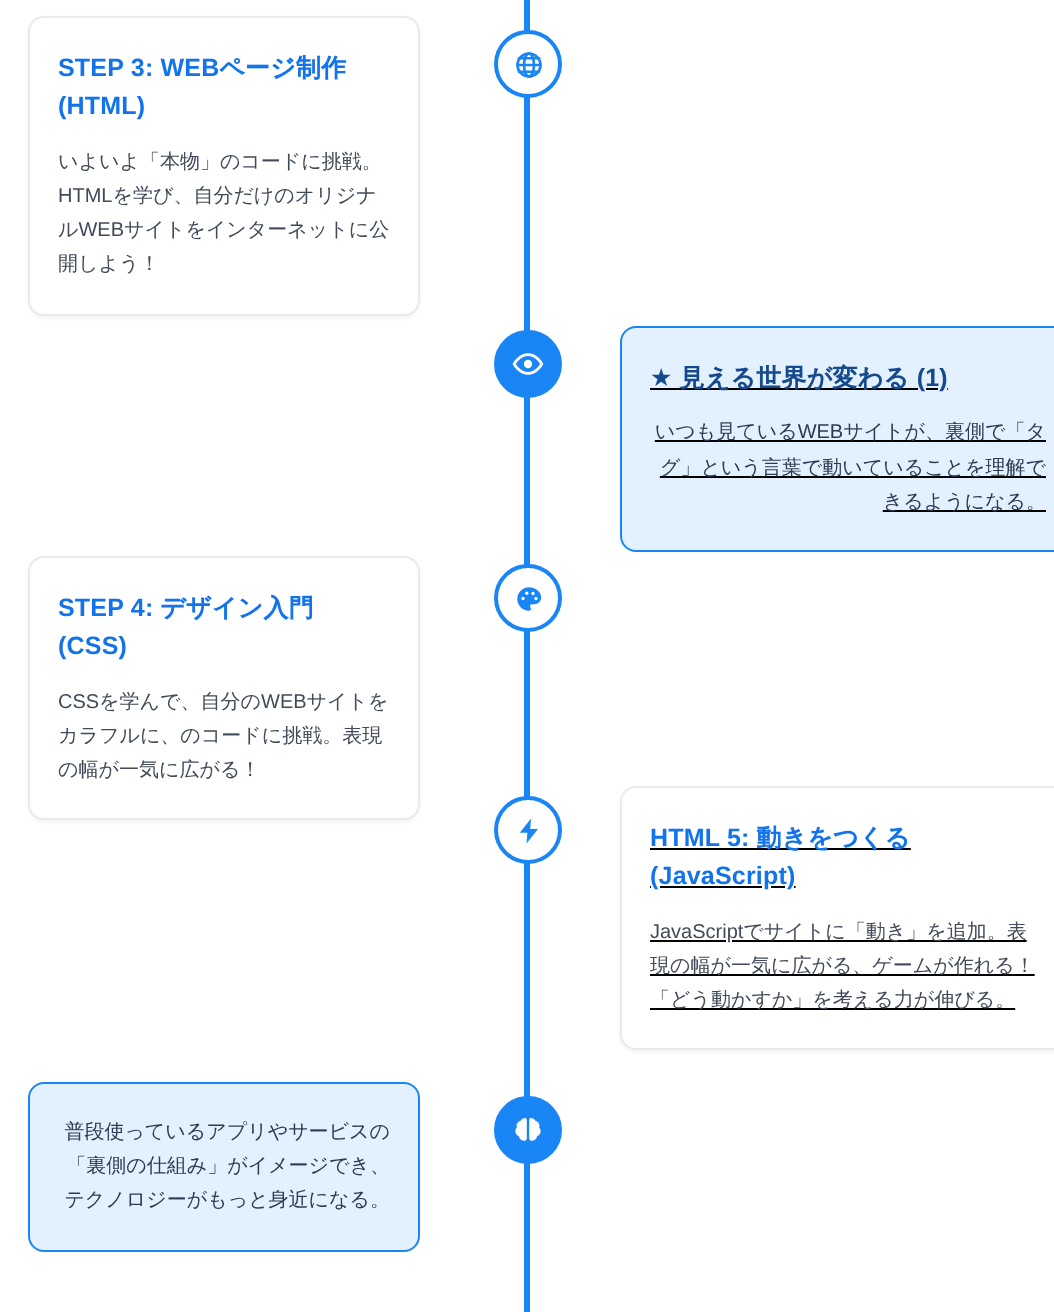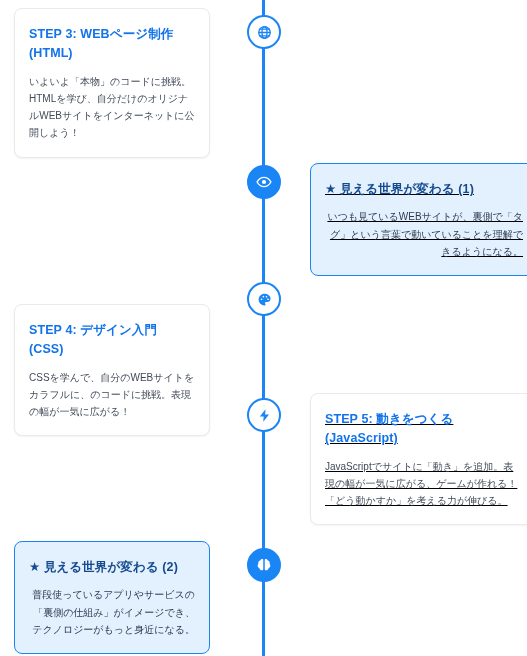--- a/index.html
+++ b/index.html
@@ -116,50 +116,49 @@
   </div>
   <div class="node solid" style="top:165px;">
     <span>
       <svg width="16" height="16" viewBox="0 0 24 24" fill="none" stroke="#ffffff" stroke-width="2.1" stroke-linecap="round" stroke-linejoin="round">
         <path d="M1.6 12S5.5 5 12 5s10.4 7 10.4 7-3.9 7-10.4 7S1.6 12 1.6 12z"></path>
         <circle cx="12" cy="12" r="3.1" fill="#ffffff" stroke="none"></circle>
       </svg>
     </span>
   </div>
 
-  <div class="card plain left" style="top:278px;margin-top:26px;">
+  <div class="card plain left" style="top:278px;">
     <div class="card-title">STEP 4: デザイン入門 (CSS)</div>
     <div class="card-body">CSSを学んで、自分のWEBサイトをカラフルに、のコードに挑戦。表現の幅が一気に広がる！</div>
   </div>
   <div class="node hollow" style="top:282px;">
     <span>
       <svg width="15" height="15" viewBox="0 0 24 24" fill="none">
         <path d="M12 2.6c-5.2 0-9.4 4.2-9.4 9.4s4.2 9.4 9.4 9.4c.9 0 1.6-.7 1.6-1.6 0-.4-.2-.8-.4-1.1-.3-.3-.4-.6-.4-1 0-.9.7-1.6 1.6-1.6h1.9c3 0 5.4-2.4 5.4-5.4 0-4.6-4.6-8.1-9.7-8.1z" fill="#1a85f5"></path>
         <circle cx="7.2" cy="11.6" r="1.35" fill="#ffffff"></circle>
         <circle cx="10.2" cy="7.3" r="1.35" fill="#ffffff"></circle>
         <circle cx="15.2" cy="7.6" r="1.35" fill="#ffffff"></circle>
         <circle cx="17.6" cy="11.6" r="1.35" fill="#ffffff"></circle>
       </svg>
     </span>
   </div>
 
   <div class="card plain right" style="top:393px;">
-    <div class="card-title">STEP 5: 動きをつくる (JavaScript)</div>
+    <div class="card-title">HTML 5: 動きをつくる (JavaScript)</div>
     <div class="card-body">JavaScriptでサイトに「動き」を追加。表現の幅が一気に広がる、ゲームが作れる！「どう動かすか」を考える力が伸びる。</div>
   </div>
   <div class="node hollow" style="top:398px;">
     <span>
       <svg width="15" height="15" viewBox="0 0 24 24">
         <path d="M13.6 2 4.6 13.4h6.1L10 22l9.2-11.6h-6.2z" fill="#1a85f5"></path>
       </svg>
     </span>
   </div>
 
   <div class="card highlight left" style="top:541px;">
-    <div class="card-title">★ 見える世界が変わる (2)</div>
     <div class="card-body">普段使っているアプリやサービスの「裏側の仕組み」がイメージでき、テクノロジーがもっと身近になる。</div>
   </div>
   <div class="node solid" style="top:548px;">
     <span>
       <svg width="16" height="16" viewBox="0 0 24 24">
         <path d="M11.1 3.2c-1.9-.5-3.9.3-4.8 2-1.7.3-2.9 1.8-2.9 3.6 0 .5.1 1 .3 1.4-.8.7-1.2 1.7-1.2 2.8 0 1.7 1.1 3.2 2.7 3.7.2 1.9 1.8 3.3 3.7 3.3 1.2 0 2.2-.6 2.2-1.9V4.9c0-.8-.3-1.5-1-1.7z" fill="#ffffff"></path>
         <path d="M12.9 3.2c1.9-.5 3.9.3 4.8 2 1.7.3 2.9 1.8 2.9 3.6 0 .5-.1 1-.3 1.4.8.7 1.2 1.7 1.2 2.8 0 1.7-1.1 3.2-2.7 3.7-.2 1.9-1.8 3.3-3.7 3.3-1.2 0-2.2-.6-2.2-1.9V4.9c0-.8.3-1.5 1-1.7z" fill="#ffffff"></path>
         <line x1="12" y1="3.4" x2="12" y2="20.4" stroke="#1a85f5" stroke-width="1.1"></line>
       </svg>
     </span>

